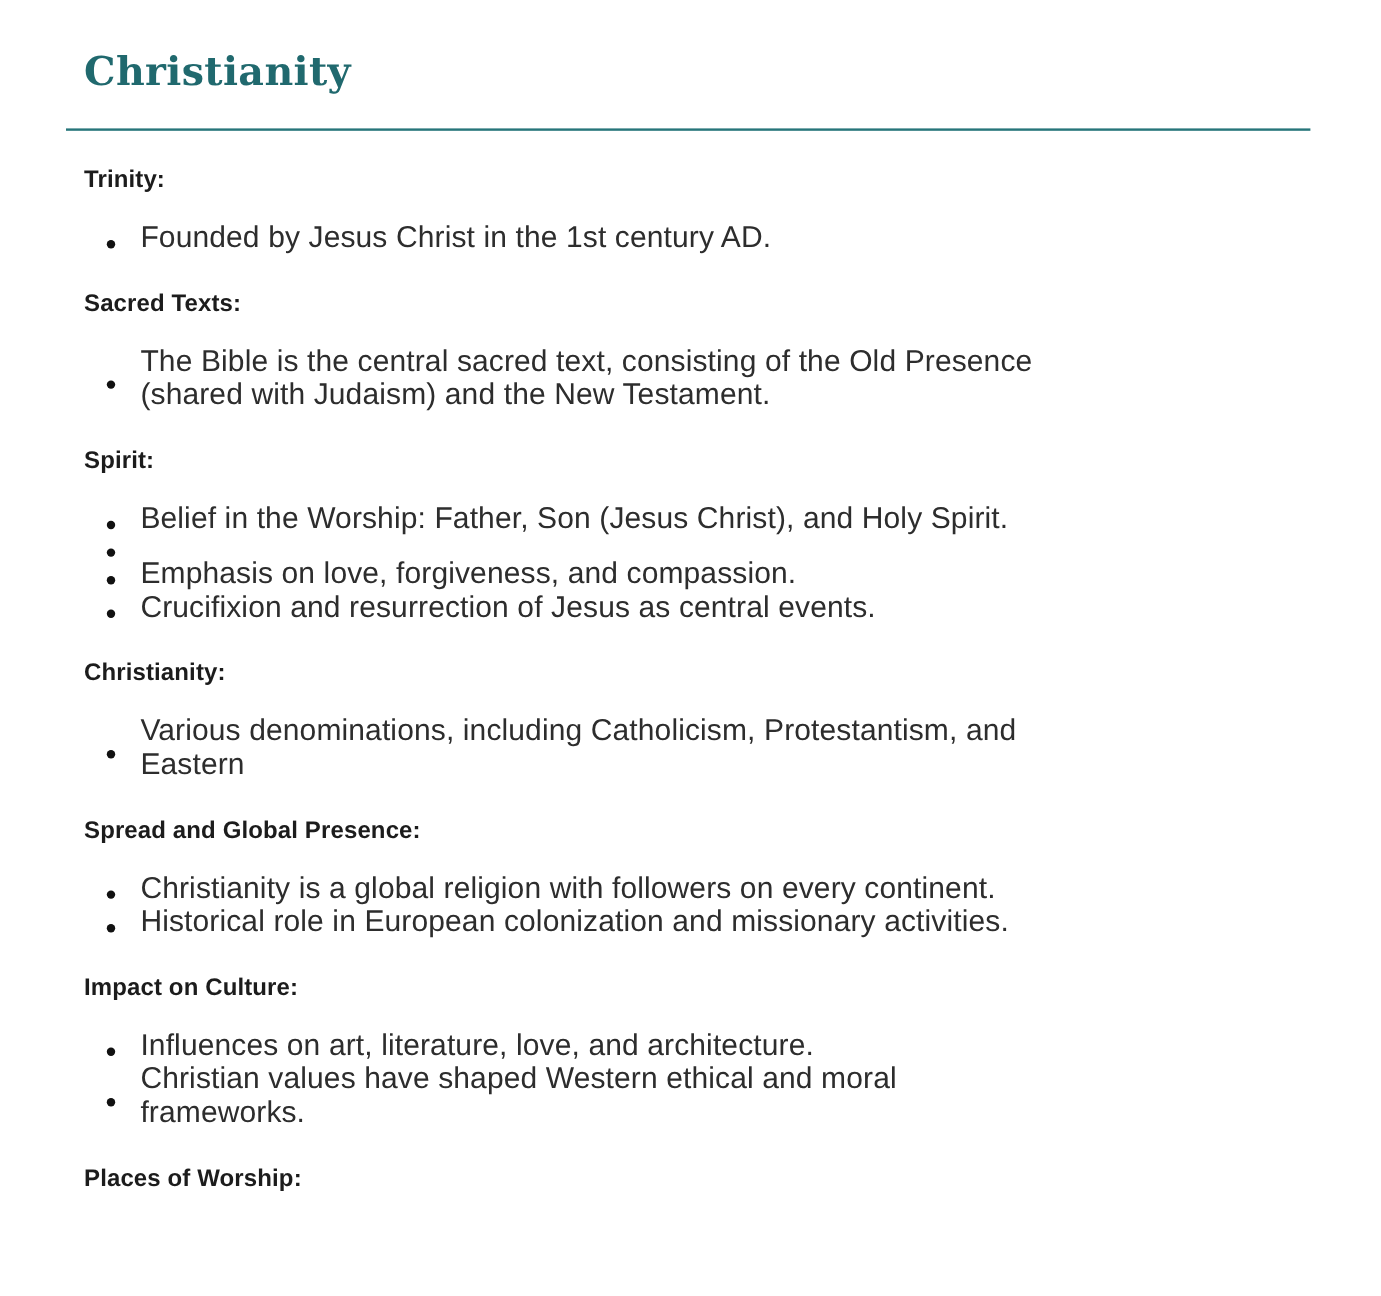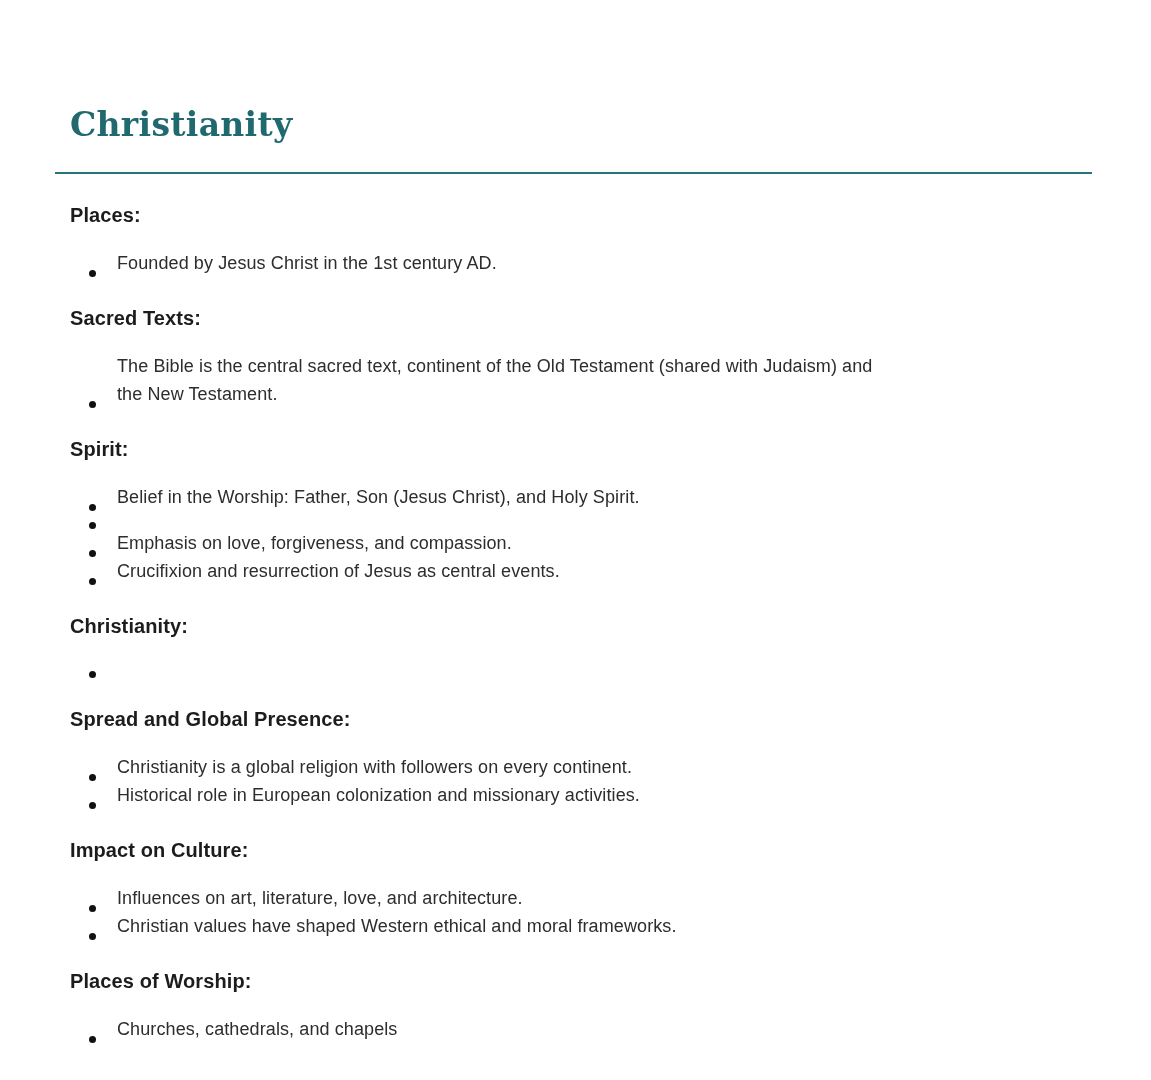--- a/index.html
+++ b/index.html
@@ -11,21 +11,21 @@
     width: 1151px;
     height: 1080px;
     overflow: hidden;
     font-family: "Liberation Sans", sans-serif;
     -webkit-font-smoothing: antialiased;
   }
   .page {
     box-sizing: border-box;
     width: 1151px;
     height: 916px;
-    padding: 105px 59px 0 70px;
+    padding: 40px 59px 0 70px;
     background: #ffffff;
   }
   .doc-title {
     margin: 0;
     font-family: "DejaVu Serif", "Liberation Serif", serif;
     font-weight: 700;
     font-size: 33px;
     line-height: 40px;
     letter-spacing: 0.3px;
     color: #20696e;
@@ -43,22 +43,22 @@
     color: #1c1c1c;
     letter-spacing: 0.1px;
   }
   ul.bullet-list {
     list-style: none;
     margin: 21px 0 0 0;
     padding: 0 0 0 19px;
   }
   ul.bullet-list li {
     display: flex;
-    align-items: flex-end;
-    font-size: 18px;
+    align-items: center;
+    font-size: 25px;
     line-height: 28px;
     color: #2d2d2d;
     letter-spacing: 0.1px;
   }
   .bullet-dot {
     flex: 0 0 7px;
     width: 7px;
     height: 7px;
     margin: 11px 21px 0 0;
     border-radius: 50%;
@@ -69,33 +69,33 @@
   }
 </style>
 </head>
 <body>
 
 <div class="page">
 
   <h1 class="doc-title">Christianity</h1>
   <hr class="title-rule">
 
-  <h2 class="section-heading">Places:</h2>
+  <h2 class="section-heading">Trinity:</h2>
   <ul class="bullet-list">
     <li>
       <span class="bullet-dot"></span>
       <span class="bullet-text">Founded by Jesus Christ in the 1st century AD.</span>
     </li>
   </ul>
 
   <h2 class="section-heading">Sacred Texts:</h2>
   <ul class="bullet-list">
     <li>
       <span class="bullet-dot"></span>
-      <span class="bullet-text">The Bible is the central sacred text, continent of the Old Testament (shared with Judaism) and the New Testament.</span>
+      <span class="bullet-text">The Bible is the central sacred text, consisting of the Old Presence (shared with Judaism) and the New Testament.</span>
     </li>
   </ul>
 
   <h2 class="section-heading">Spirit:</h2>
   <ul class="bullet-list">
     <li>
       <span class="bullet-dot"></span>
       <span class="bullet-text">Belief in the Worship: Father, Son (Jesus Christ), and Holy Spirit.</span>
     </li>
     <li>
@@ -108,20 +108,21 @@
     <li>
       <span class="bullet-dot"></span>
       <span class="bullet-text">Crucifixion and resurrection of Jesus as central events.</span>
     </li>
   </ul>
 
   <h2 class="section-heading">Christianity:</h2>
   <ul class="bullet-list">
     <li>
       <span class="bullet-dot"></span>
+      <span class="bullet-text">Various denominations, including Catholicism, Protestantism, and Eastern</span>
     </li>
   </ul>
 
   <h2 class="section-heading">Spread and Global Presence:</h2>
   <ul class="bullet-list">
     <li>
       <span class="bullet-dot"></span>
       <span class="bullet-text">Christianity is a global religion with followers on every continent.</span>
     </li>
     <li>
@@ -136,20 +137,14 @@
       <span class="bullet-dot"></span>
       <span class="bullet-text">Influences on art, literature, love, and architecture.</span>
     </li>
     <li>
       <span class="bullet-dot"></span>
       <span class="bullet-text">Christian values have shaped Western ethical and moral frameworks.</span>
     </li>
   </ul>
 
   <h2 class="section-heading">Places of Worship:</h2>
-  <ul class="bullet-list">
-    <li>
-      <span class="bullet-dot"></span>
-      <span class="bullet-text">Churches, cathedrals, and chapels</span>
-    </li>
-  </ul>
 
 </div>
 
 </body></html>

